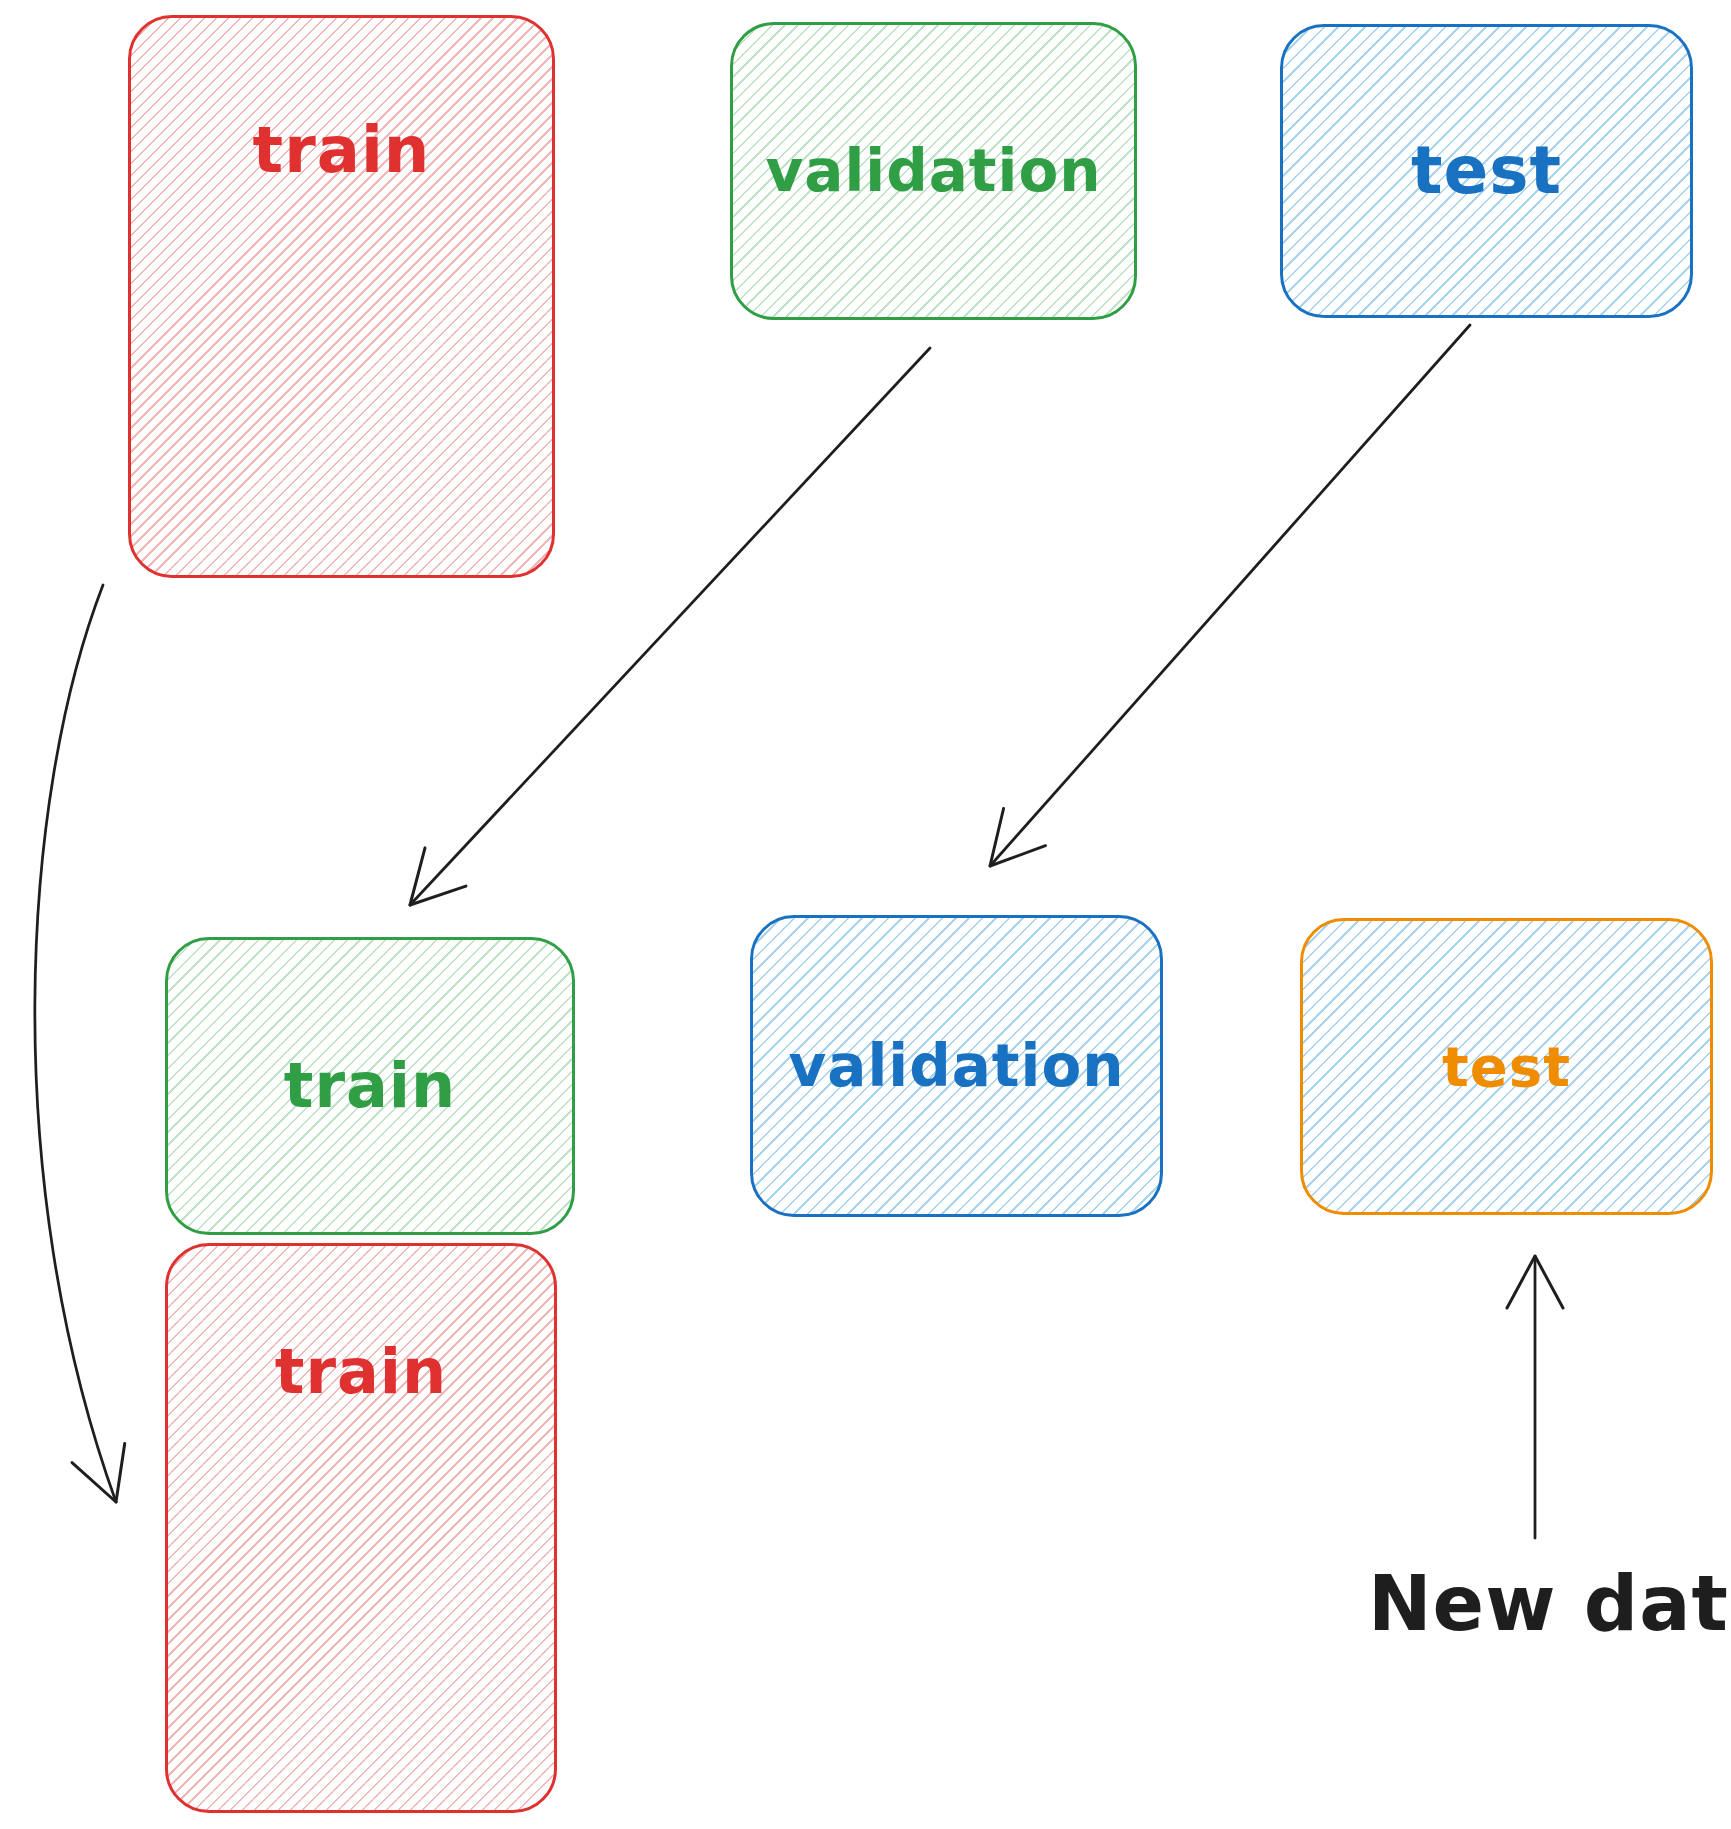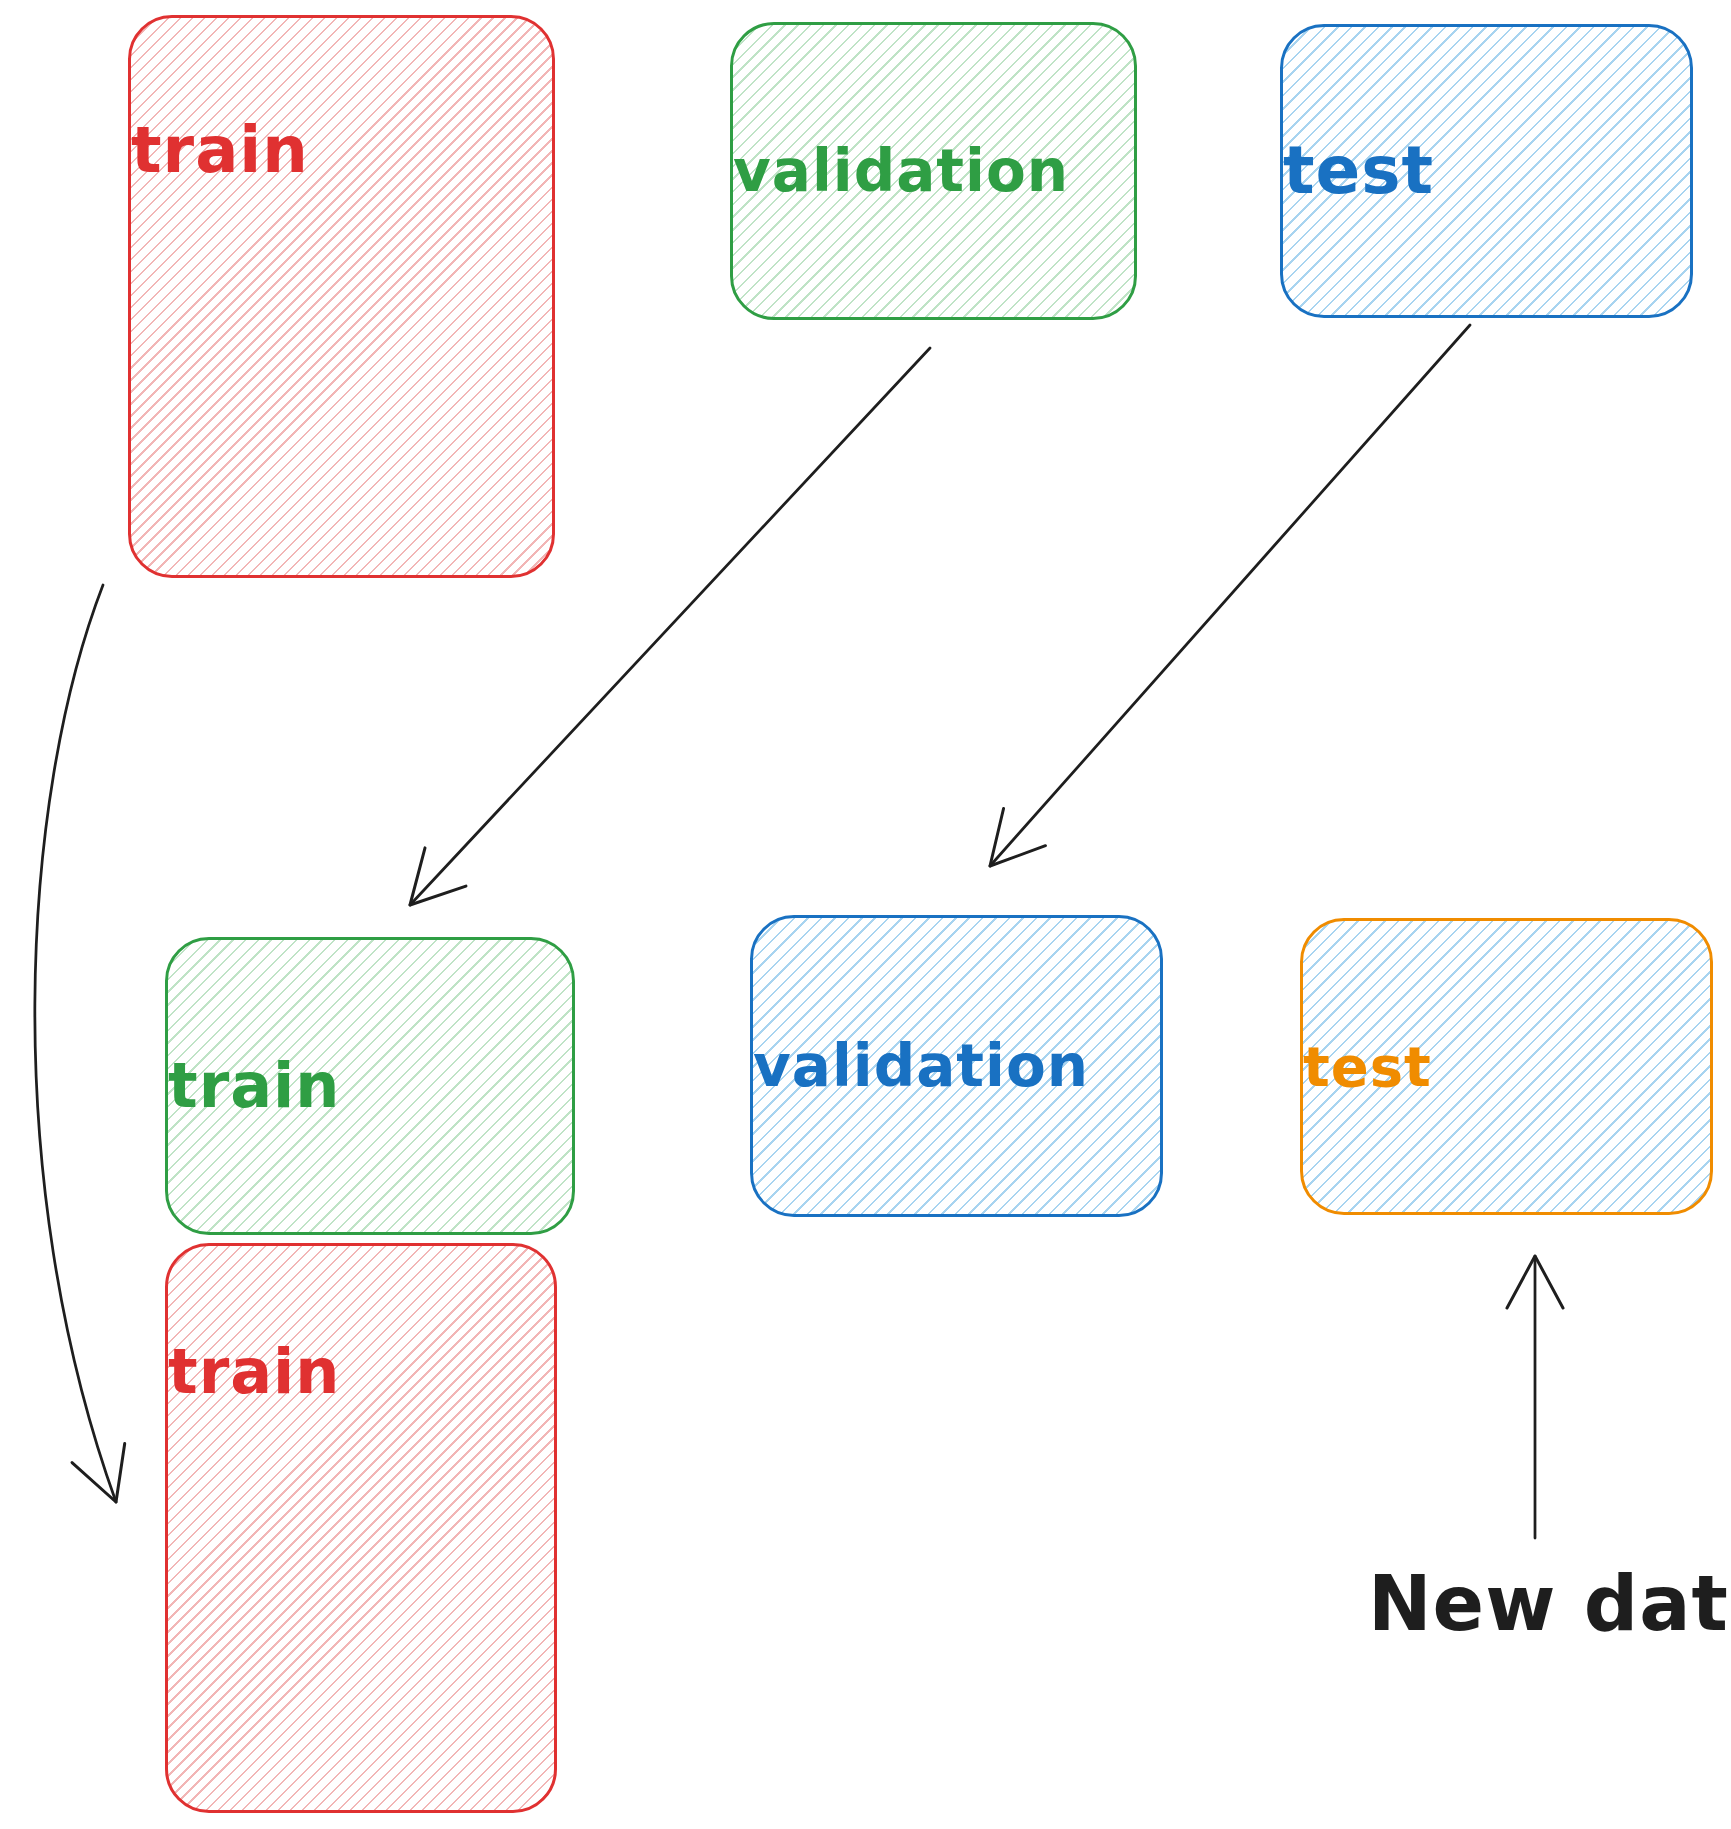--- a/index.html
+++ b/index.html
@@ -7,21 +7,21 @@
     width:1731px;height:1829px;position:relative;overflow:hidden;
     font-family:"DejaVu Sans", sans-serif;
   }
   .canvas{position:absolute;inset:0;width:1731px;height:1829px;}
 
   .box{
     position:absolute;
     border-style:solid;
     border-width:3.5px;
     border-radius:44px;
-    display:flex;align-items:center;justify-content:flex-start;
+    display:flex;align-items:center;justify-content:center;
     box-sizing:border-box;
   }
   .box .label{
     font-weight:bold;
     letter-spacing:1px;
     user-select:none;
     line-height:1;
   }
   
   .hatch-red{

